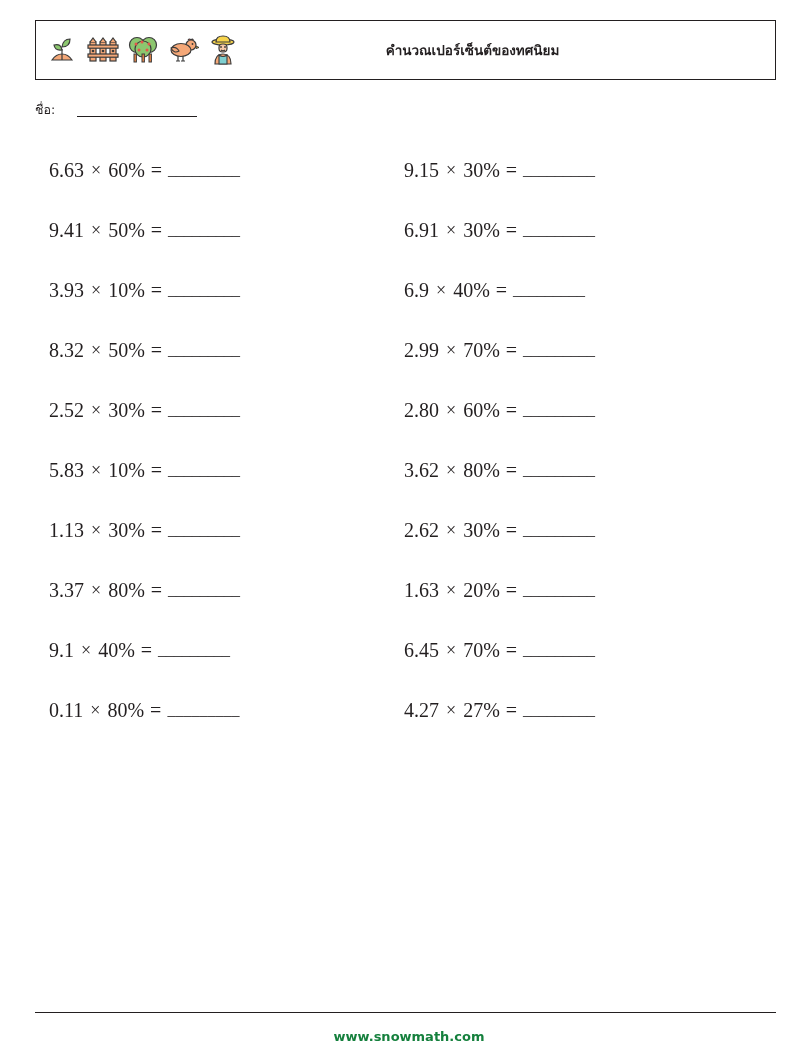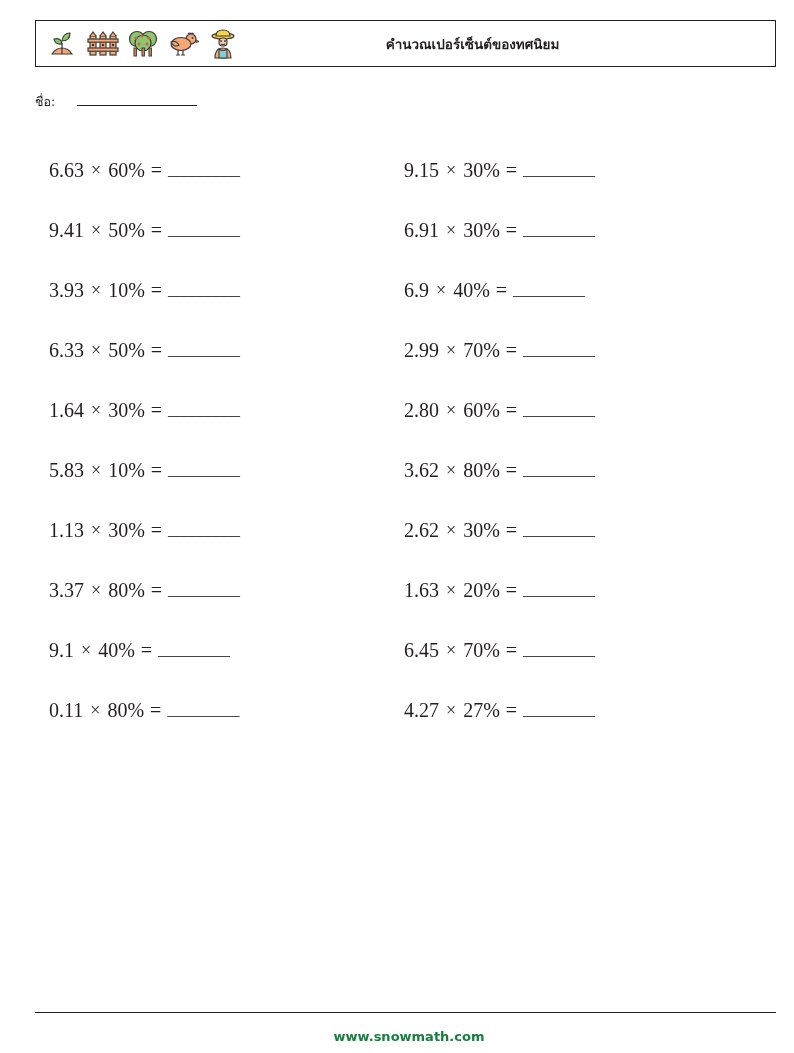--- a/index.html
+++ b/index.html
@@ -15,21 +15,21 @@
     position: relative;
     overflow: hidden;
   }
 
   
   .header-box {
     position: absolute;
     left: 35px;
     top: 20px;
     width: 741px;
-    height: 47px;
+    height: 60px;
     border: 1px solid #231f20;
     box-sizing: border-box;
     display: flex;
     align-items: center;
   }
   .icon-strip {
     display: flex;
     align-items: center;
     gap: 6px;
     padding-left: 10px;
@@ -55,23 +55,23 @@
     top: 92px;
     width: 741px;
     height: 24px;
     font-family: "DejaVu Sans", "Liberation Sans", sans-serif;
     font-size: 12.5px;
     color: #231f20;
   }
   .info-left {
     position: absolute;
     left: 0;
-    top: 0;
-    display: flex;
-    align-items: flex-start;
+    top: 8px;
+    display: flex;
+    align-items: center;
     white-space: nowrap;
     gap: 17px;
   }
   .info-right {
     position: absolute;
     right: 0;
     top: 0;
     display: flex;
     align-items: flex-end;
     white-space: nowrap;
@@ -240,28 +240,28 @@
       <span class="p-blank">_________</span>
     </div>
     <div class="problem">
       <span class="p-operand">3.93</span>
       <span class="p-times">×</span>
       <span class="p-pct">10%</span>
       <span class="p-eq">=</span>
       <span class="p-blank">_________</span>
     </div>
     <div class="problem">
-      <span class="p-operand">6.33</span>
+      <span class="p-operand">8.32</span>
       <span class="p-times">×</span>
       <span class="p-pct">50%</span>
       <span class="p-eq">=</span>
       <span class="p-blank">_________</span>
     </div>
     <div class="problem">
-      <span class="p-operand">1.64</span>
+      <span class="p-operand">2.52</span>
       <span class="p-times">×</span>
       <span class="p-pct">30%</span>
       <span class="p-eq">=</span>
       <span class="p-blank">_________</span>
     </div>
     <div class="problem">
       <span class="p-operand">5.83</span>
       <span class="p-times">×</span>
       <span class="p-pct">10%</span>
       <span class="p-eq">=</span>

